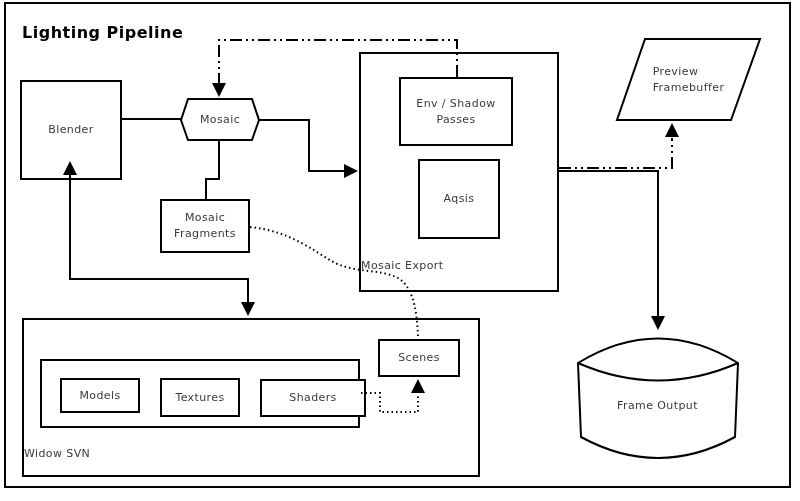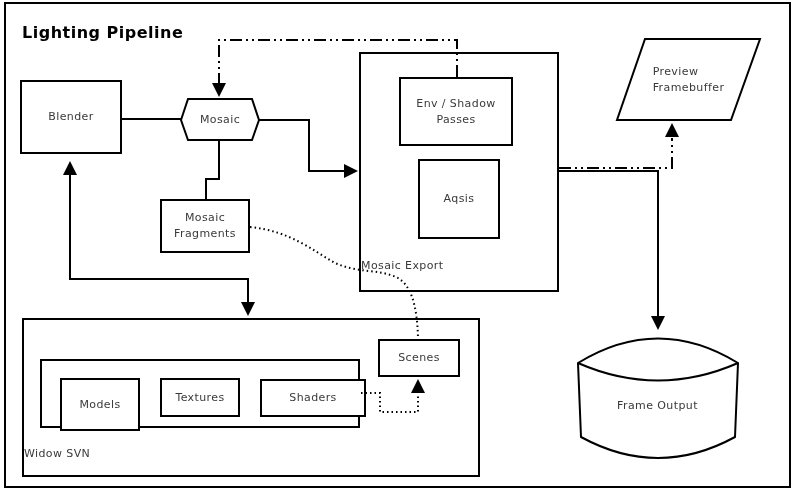--- a/index.html
+++ b/index.html
@@ -44,39 +44,39 @@
   <div class="node container" style="left:359px;top:52px;width:200px;height:240px;">
     <span class="node-label bottom-label" style="bottom:16px;">Mosaic Export</span>
   </div>
 
   <div class="node container" style="left:22px;top:318px;width:458px;height:159px;">
     <span class="node-label bottom-label" style="bottom:13px;">Widow SVN</span>
   </div>
 
   <div class="node container" style="left:40px;top:359px;width:320px;height:69px;"></div>
 
-  <div class="node" style="left:20px;top:80px;width:102px;height:74px;">
+  <div class="node" style="left:20px;top:80px;width:102px;height:100px;">
     <span class="node-label">Blender</span>
   </div>
 
   <div class="node" style="left:160px;top:199px;width:90px;height:54px;">
     <span class="node-label">Mosaic
 Fragments</span>
   </div>
 
   <div class="node" style="left:399px;top:77px;width:114px;height:69px;">
     <span class="node-label">Env / Shadow
 Passes</span>
   </div>
 
   <div class="node" style="left:418px;top:159px;width:82px;height:80px;">
     <span class="node-label">Aqsis</span>
   </div>
 
-  <div class="node" style="left:60px;top:378px;width:80px;height:53px;text-align:center;">
+  <div class="node" style="left:60px;top:378px;width:80px;height:35px;text-align:center;">
     <span class="node-label">Models</span>
   </div>
 
   <div class="node" style="left:160px;top:378px;width:80px;height:39px;">
     <span class="node-label">Textures</span>
   </div>
 
   <div class="node" style="left:260px;top:379px;width:106px;height:38px;">
     <span class="node-label">Shaders</span>
   </div>

